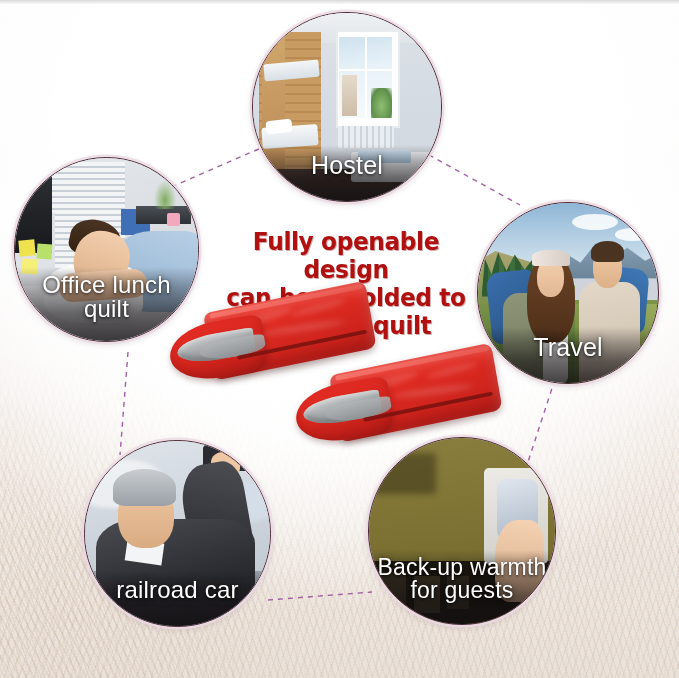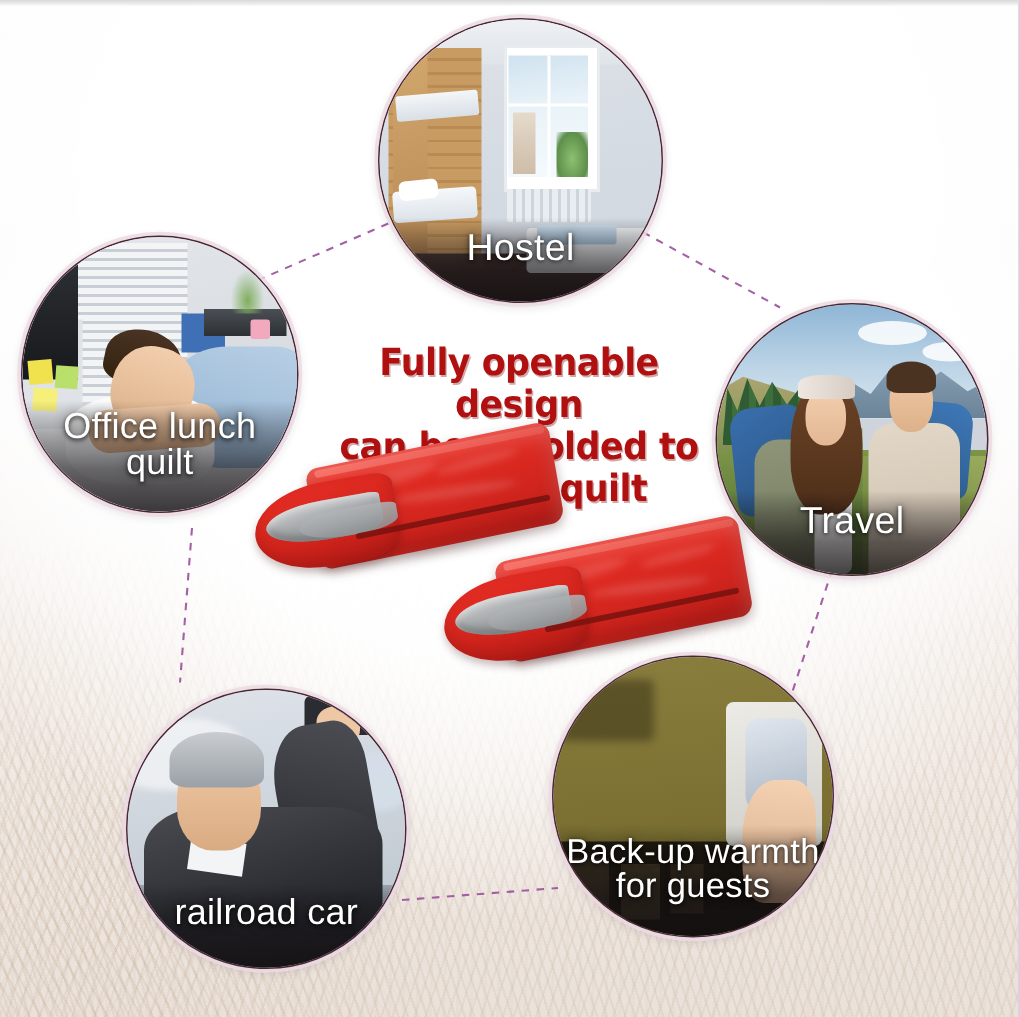--- a/index.html
+++ b/index.html
@@ -1,21 +1,21 @@
 <!DOCTYPE html>
 <html><head>
 <meta charset="utf-8">
 <style>
   html,body{margin:0;padding:0;}
   body{
     width:679px;height:678px;overflow:hidden;
     font-family:"Liberation Sans",sans-serif;
     background:#fdfcfc;
   }
-  .stage{position:relative;width:679px;height:678px;overflow:hidden;background:#7dd3fc;}
+  .stage{position:relative;width:679px;height:678px;overflow:hidden;background:#e5e5e5;}
 
   
   .bg{position:absolute;inset:0;}
   .bg-base{position:absolute;inset:0;
     background:
       radial-gradient(ellipse 70% 55% at 50% 20%, #ffffff 0%, #ffffff 55%, rgba(255,255,255,.75) 78%, rgba(255,255,255,.35) 100%),
       linear-gradient(180deg,#fbfafa 0%,#f7f4f3 38%,#efe7e2 62%,#e6dcd6 100%);
   }
   .bg-grass{position:absolute;left:0;right:0;bottom:0;height:330px;opacity:.55;
     background:
@@ -306,21 +306,21 @@
       <div class="lay tv-face1"></div>
       <div class="lay tv-band1"></div>
       <div class="lay tv-head2"></div>
       <div class="lay tv-hair2"></div>
     </div>
     <div class="cap" style="font-size:25px;height:42px;padding-top:8px;">
       <div>Travel</div>
     </div>
   </div>
 
-  <div class="circle" style="left:84px;top:459px;width:185px;height:185px;">
+  <div class="circle" style="left:84px;top:440px;width:185px;height:185px;">
     <div class="photo">
       <div class="lay rr-bg"></div>
       <div class="lay rr-blur1"></div>
       <div class="lay rr-blur2"></div>
       <div class="lay rr-seat"></div>
       <div class="lay rr-bag"></div>
       <div class="lay rr-hand"></div>
       <div class="lay rr-arm"></div>
       <div class="lay rr-suit"></div>
       <div class="lay rr-collar"></div>

